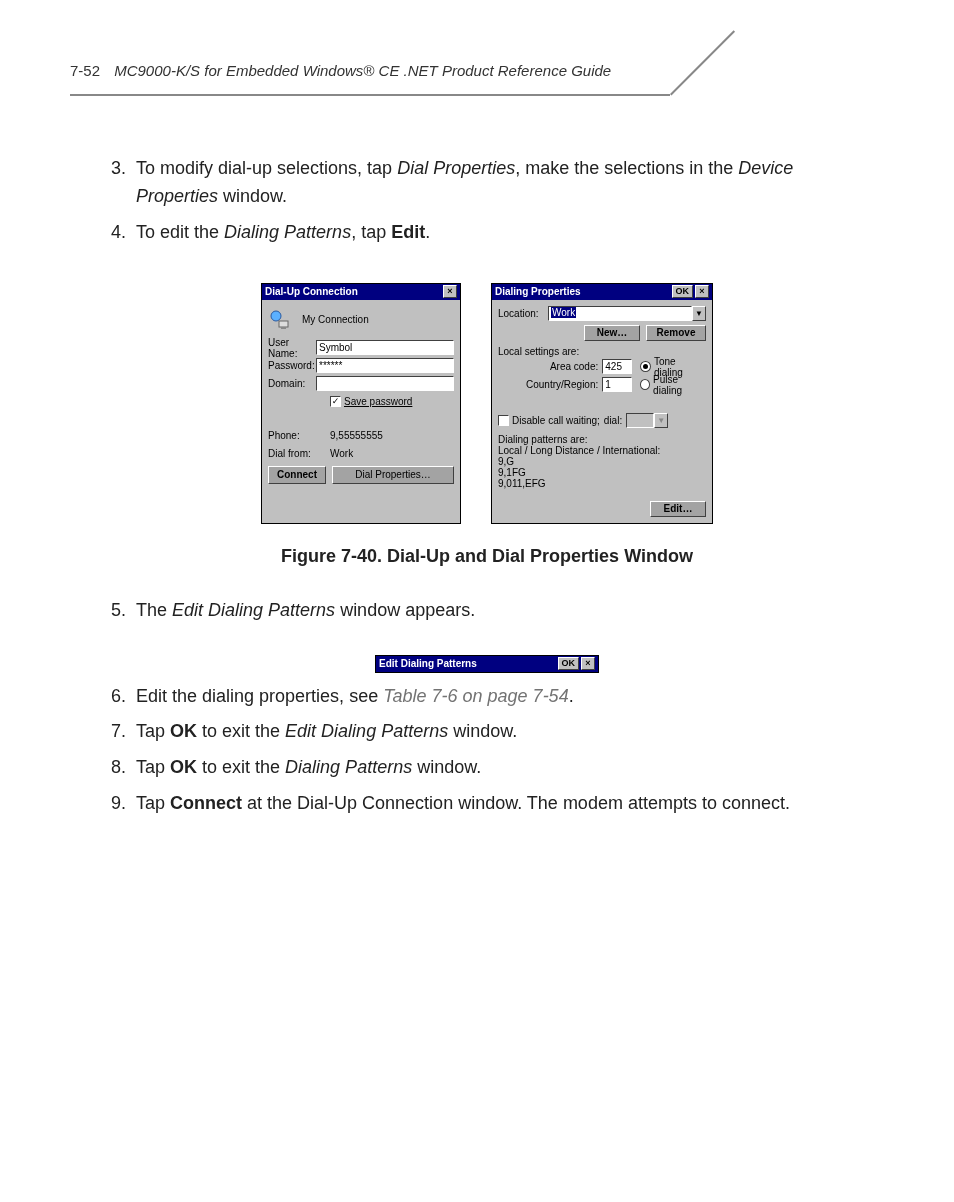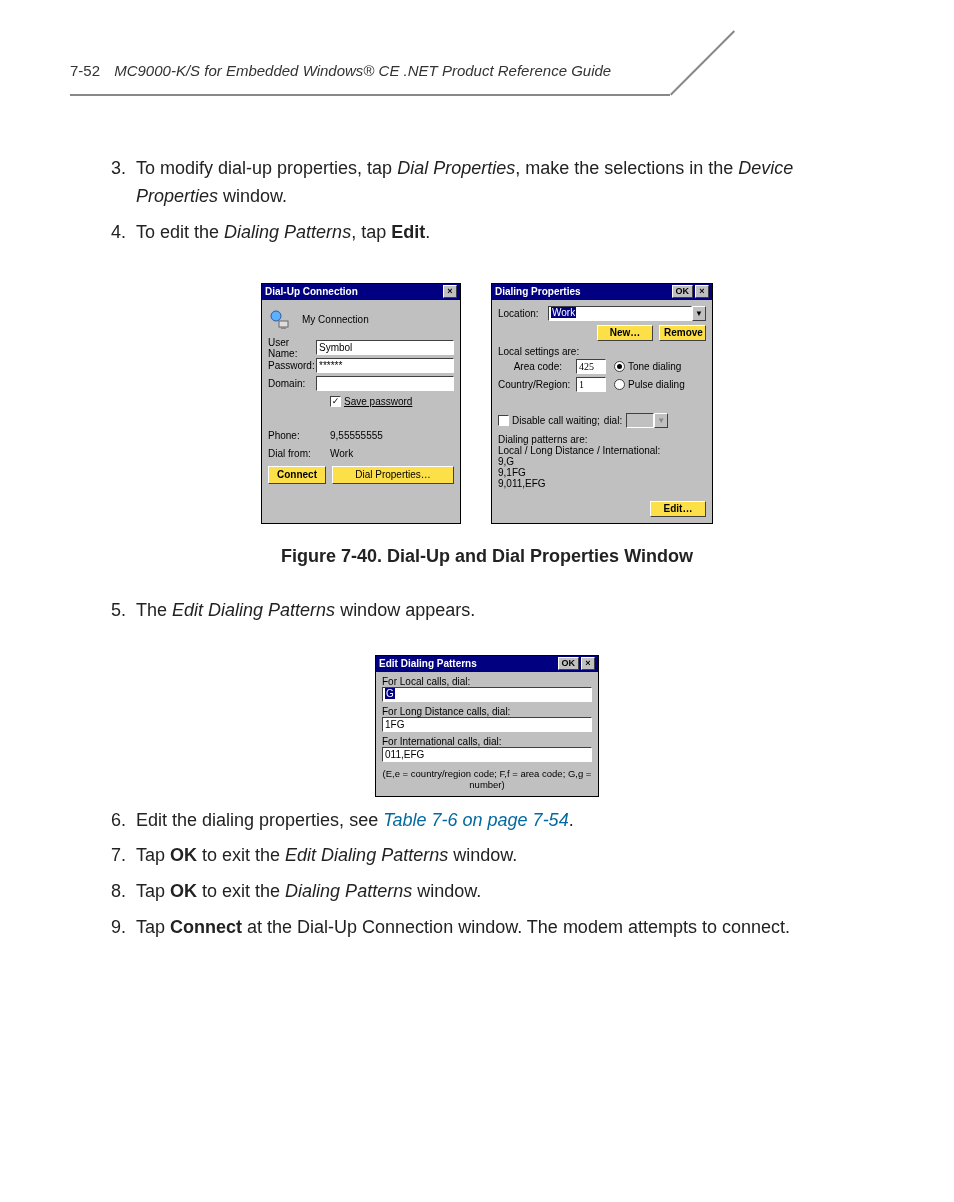--- a/index.html
+++ b/index.html
@@ -111,35 +111,35 @@
 .win-body { padding: 4px 6px 6px; }
 .conn-icon {
   display: inline-block;
   width: 24px; height: 24px;
   position: relative;
   vertical-align: middle;
 }
 .conn-icon svg { width: 24px; height: 24px; }
 .form-row { display: flex; align-items: center; margin: 2px 0; height: 16px; }
 .form-label { width: 62px; }
-.form-label2 { width: 78px; text-align: right; padding-right: 14px; }
+.form-label2 { width: 78px; text-align: right; padding-right: 4px; margin-left: 28px; }
 .form-input {
   border: 1px solid #808080;
   border-top-color: #404040;
   border-left-color: #404040;
   border-right-color: #fff;
   border-bottom-color: #fff;
   background: #fff;
   height: 15px;
   padding: 0 2px;
   font-size: 10px;
   font-family: Tahoma, Arial;
   flex: 1;
 }
-.form-input.short { width: 16px; flex: 0 0 30px; font-family: Liberation Serif, serif; }
+.form-input.short { width: 16px; flex: 0 0 30px; }
 .chk {
   width: 11px; height: 11px;
   border: 1px solid #808080;
   border-top-color: #404040; border-left-color: #404040;
   border-right-color: #fff; border-bottom-color: #fff;
   background: #fff;
   display: inline-flex; align-items: center; justify-content: center;
   font-size: 9px; line-height: 9px;
   margin-right: 3px;
 }
@@ -148,62 +148,62 @@
   border: 1px solid #404040;
   background: #fff;
   display: inline-flex; align-items: center; justify-content: center;
   margin-right: 3px;
 }
 .radio .dot { width: 5px; height: 5px; border-radius: 50%; background: #000; }
 .btn {
   border: 1px solid #fff;
   border-right-color: #404040;
   border-bottom-color: #404040;
-  background: #fde047;
+  background: #a3a3a3;
   padding: 2px 8px;
   font-size: 10px;
   font-family: Tahoma, Arial;
   height: 18px;
   line-height: 12px;
 }
 .btn.small { padding: 1px 4px; height: 16px; }
 .drop-arrow {
   width: 14px; height: 15px;
   border: 1px solid #fff;
   border-right-color: #404040; border-bottom-color: #404040;
   background: #c0c0c0;
   display: inline-flex; align-items: center; justify-content: center;
   font-size: 8px;
 }
 .underline { text-decoration: underline; }
 .sel {
   background: #000080; color: #fff;
   padding: 0 1px;
 }
-a.crossref { color: #0369a1; font-style: italic; text-decoration: none; }
+a.crossref { color: #737373; font-style: italic; text-decoration: none; }
 .fig-single { display:flex; justify-content:center; margin: 30px 0 10px; }
 </style>
 </head>
 <body>
 
 <div class="header">
   <span class="header-text">
     <span class="page-num">7-52</span>
     <span>MC9000-K/S for Embedded Windows® CE .NET Product Reference Guide</span>
   </span>
   <div class="header-rule"></div>
   <div class="header-rule2"></div>
 </div>
 
 <div class="content">
 
   <div class="step">
     <div class="step-num">3.</div>
     <div class="step-text">
-      <span>To modify dial-up properties, tap </span><em class="ital">Dial Properties</em><span>, make the selections in the </span><em class="ital">Device Properties</em><span> window.</span>
+      <span>To modify dial-up selections, tap </span><em class="ital">Dial Properties</em><span>, make the selections in the </span><em class="ital">Device Properties</em><span> window.</span>
     </div>
   </div>
 
   <div class="step">
     <div class="step-num">4.</div>
     <div class="step-text">
       <span>To edit the </span><em class="ital">Dialing Patterns</em><span>, tap </span><strong class="bold">Edit</strong><span>.</span>
     </div>
   </div>
 
@@ -267,21 +267,21 @@
       <div class="win-body">
         <div class="form-row">
           <span style="width:50px">Location:</span>
           <div style="flex:1;display:flex">
             <div class="form-input" style="flex:1"><span class="sel">Work</span></div>
             <span class="drop-arrow">▼</span>
           </div>
         </div>
         <div style="display:flex;gap:6px;justify-content:flex-end;margin:3px 0 5px">
           <button class="btn small" style="width:56px;font-weight:bold">New…</button>
-          <button class="btn small" style="width:47px;font-weight:bold">Remove</button>
+          <button class="btn small" style="width:60px;font-weight:bold">Remove</button>
         </div>
         <div>Local settings are:</div>
         <div class="form-row">
           <span class="form-label2">Area code:</span>
           <input class="form-input short" value="425" style="">
           <span style="width:8px"></span>
           <span class="radio">
               <span class="dot"></span>
             </span>
           <span>Tone dialing</span>
@@ -324,31 +324,20 @@
     </div>
   </div>
 
   <div class="fig-single">
     <div class="win" style="width:224px">
       <div class="titlebar">
         <span class="tb-title">Edit Dialing Patterns</span>
         <span class="tb-btn tb-ok">OK</span>
         <span class="tb-btn">×</span>
       </div>
-      <div class="win-body">
-        <div>For Local calls, dial:</div>
-        <div style="display:flex">
-            <div class="form-input" style="flex:1"><span class="sel">G</span></div>
-          </div>
-        <div style="margin-top:4px">For Long Distance calls, dial:</div>
-        <input class="form-input" style="width: 100%;" value="1FG">
-        <div style="margin-top:4px">For International calls, dial:</div>
-        <input class="form-input" style="width: 100%;" value="011,EFG">
-        <div style="text-align:center;margin-top:6px;font-size:9.5px">(E,e = country/region code; F,f = area code; G,g = number)</div>
-      </div>
     </div>
   </div>
 
 
   <div class="step">
     <div class="step-num">6.</div>
     <div class="step-text">
       <span>Edit the dialing properties, see </span><a class="crossref">Table 7-6 on page 7-54</a><span>.</span>
     </div>
   </div>

